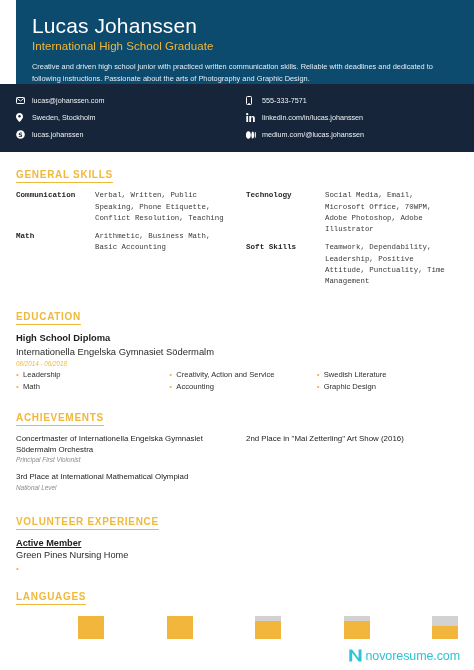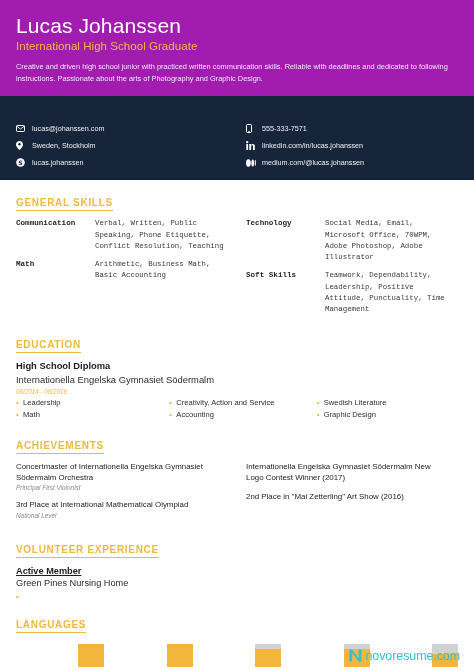--- a/index.html
+++ b/index.html
@@ -6,38 +6,39 @@
   html, body {
     width: 474px; height: 670px;
     background: #ffffff;
     font-family: "Liberation Sans", sans-serif;
     overflow: hidden;
   }
   .page { position: relative; width: 474px; height: 670px; background: #ffffff; }
 
   
   .hdr-top {
-    background: #a21caf;
-    padding: 14px 16px 12px 16px;
+    background: #0c4a6e;
+    padding: 14px 16px 0 16px;
+    margin-left: 16px;
   }
   .name {
     font-size: 21px; font-weight: 400; color: #ffffff;
     letter-spacing: 0.1px; line-height: 1.12;
   }
   .job-title {
     font-size: 11.5px; color: #f0b93c; margin-top: 2px;
     letter-spacing: 0.05px;
   }
   .summary {
     margin-top: 9px; font-size: 7.4px; color: #e8edf2;
     line-height: 1.62; max-width: 444px;
   }
   .hdr-contact {
     background: #16253a;
-    padding: 24px 16px 9px 16px;
+    padding: 8px 16px 9px 16px;
     display: flex;
     text-align: right;
   }
   .contact-col { width: 50%; }
   .contact-col.right { padding-left: 9px; }
   .crow { display: flex; align-items: center; height: 17px; }
   .crow .ic {
     width: 13px; min-width: 13px; display: flex;
     align-items: center; justify-content: flex-start;
     color: #ffffff;
@@ -278,23 +279,20 @@
             <div class="ach-text">Concertmaster of Internationella Engelska Gymnasiet Södermalm Orchestra</div>
             <div class="ach-sub">Principal First Violonist</div>
           </div>
           <div class="ach-item">
             <div class="ach-text">3rd Place at International Mathematical Olympiad</div>
             <div class="ach-sub">National Level</div>
           </div>
         </div>
         <div class="ach-col right">
           <div class="ach-item">
-            <div class="ach-text">Internationella Engelska Gymnasiet Södermalm New Logo Contest Winner (2017)</div>
-          </div>
-          <div class="ach-item">
             <div class="ach-text">2nd Place in "Mai Zetterling" Art Show (2016)</div>
           </div>
         </div>
       </div>
     </div>
 
     <div class="section">
       <div class="sec-head">VOLUNTEER EXPERIENCE</div>
       <div class="vol-role">Active Member</div>
       <div class="vol-org">Green Pines Nursing Home</div>

